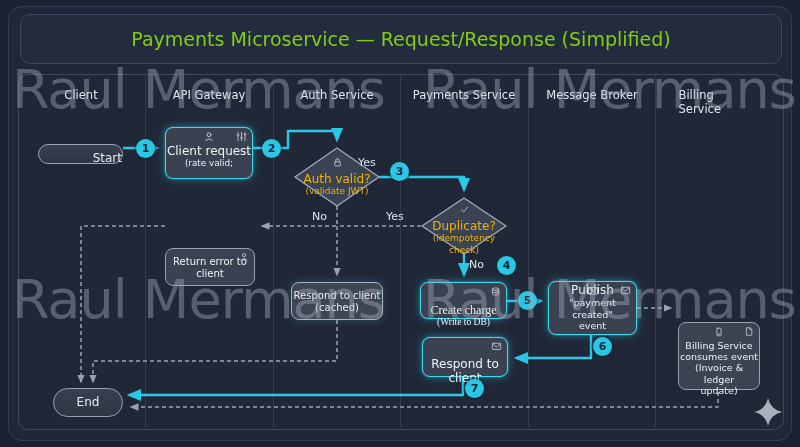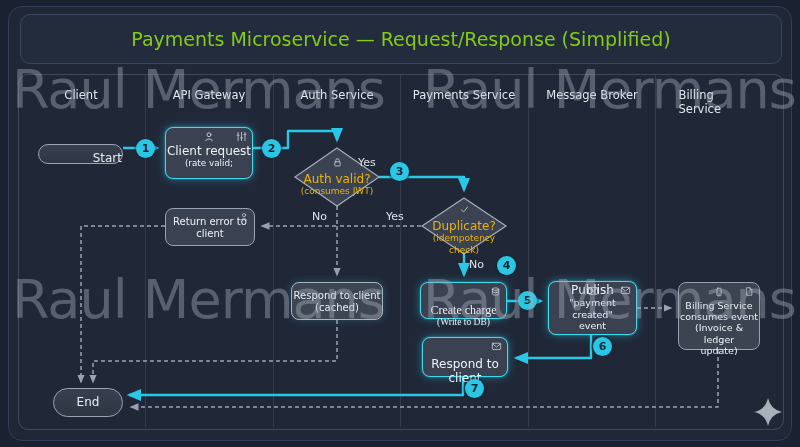--- a/index.html
+++ b/index.html
@@ -15,21 +15,21 @@
              border:1px solid rgba(125,136,158,.35);border-radius:10px;}
   .divider{position:absolute;top:75px;height:352px;width:1px;background:rgba(125,136,158,.22);}
   .lane-label{position:absolute;top:88px;transform:translateX(-50%);font-size:11.5px;color:#e3e9f0;z-index:2;}
   .wm{position:absolute;left:12px;width:800px;font-size:54px;letter-spacing:-1px;line-height:1.1;
       color:rgba(168,175,188,.42);display:flex;gap:38px;white-space:nowrap;overflow:hidden;
       z-index:9;pointer-events:none;}
   svg.flow{position:absolute;left:0;top:0;z-index:3;}
   .box{position:absolute;background:#3a4150;border-radius:8px;color:#eef2f7;text-align:center;
        box-sizing:border-box;z-index:4;}
   .cyan{border:1.5px solid #3fd9ec;box-shadow:0 0 9px rgba(47,205,231,.45),0 0 2px rgba(47,205,231,.6);}
-  .gray{border:1.3px solid #97a1b2;}
+  .gray{border:1.3px solid #97a1b2;margin-top:40px;}
   .glowsoft{border:1.3px solid #9fb7c0;box-shadow:0 0 8px rgba(90,200,215,.25);}
   .pill{position:absolute;border-radius:15px;border:1.4px solid #9aa4b4;
         background:linear-gradient(#38404f,#2e3644);color:#e8edf3;font-size:12px;text-align:center;
         box-sizing:border-box;z-index:4;}
   .badge{position:absolute;width:19px;height:19px;border-radius:50%;background:#2ac6e4;color:#0e2737;
          font-size:11px;font-weight:bold;display:flex;align-items:center;justify-content:center;
          box-shadow:0 0 0 2px rgba(18,36,54,.35);z-index:6;}
   .elabel{position:absolute;font-size:11px;color:#dde3eb;z-index:5;}
   .dtext{position:absolute;text-align:center;color:#eab308;z-index:4;}
   .l1{font-size:12px;line-height:1.2;}
@@ -115,21 +115,21 @@
   </div>
 
   <div class="dtext" style="left:289px;top:153px;width:96px;">
     <span style="line-height:0;display:inline-block;">
       <svg width="11" height="11" viewBox="0 0 16 16">
           <rect class="ic" x="4" y="7" width="8" height="6" rx="1"></rect>
           <path class="ic" d="M5.5,7 V5 a2.5,2.5 0 0 1 5,0 V7"></path>
         </svg>
     </span>
     <div class="l1">Auth valid?</div>
-    <div class="l2" style="font-size:9px">(consumes JWT)</div>
+    <div class="l2" style="font-size:9px">(validate JWT)</div>
   </div>
 
   <div class="box gray" style="left:165px;top:208px;width:90px;height:38px;padding-top:7px;">
     <span class="icon-tr">
       <svg width="10" height="10" viewBox="0 0 16 16">
           <circle class="ic" cx="8" cy="5" r="2.6"></circle>
           <path class="ic" d="M3.5 13c.9-3.2 8.1-3.2 9 0"></path>
         </svg>
     </span>
     <div class="l1" style="font-size:10px">Return error to</div>

